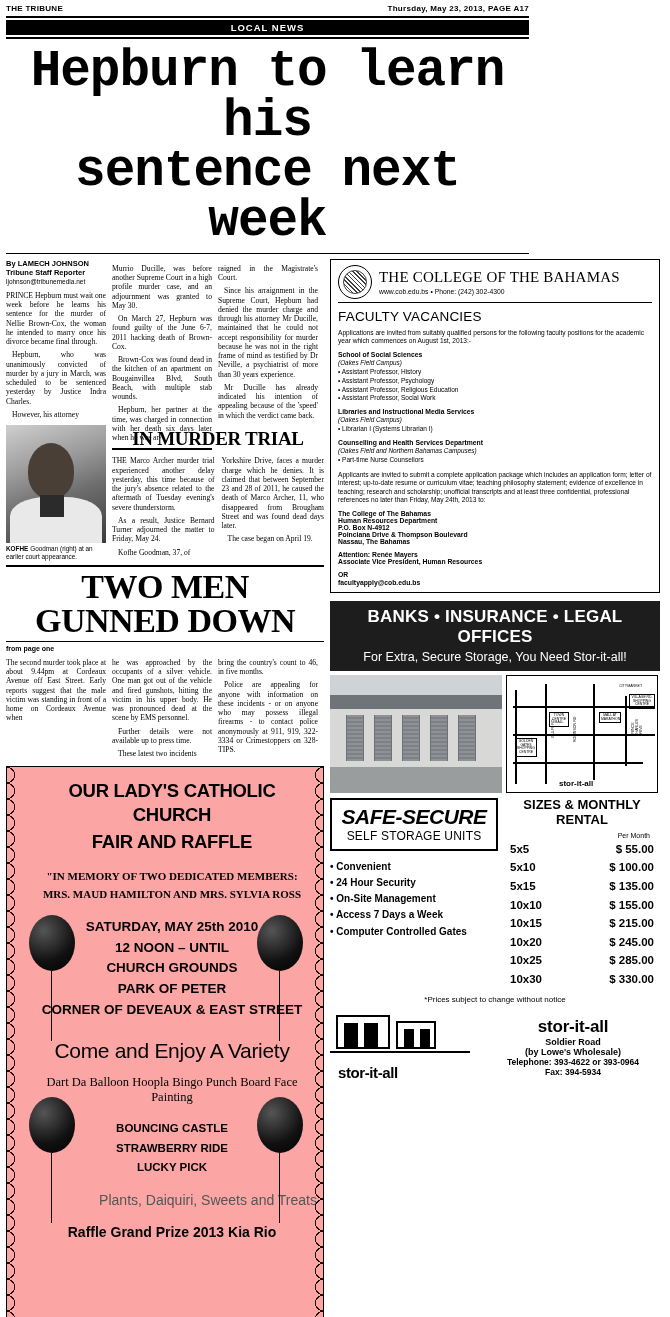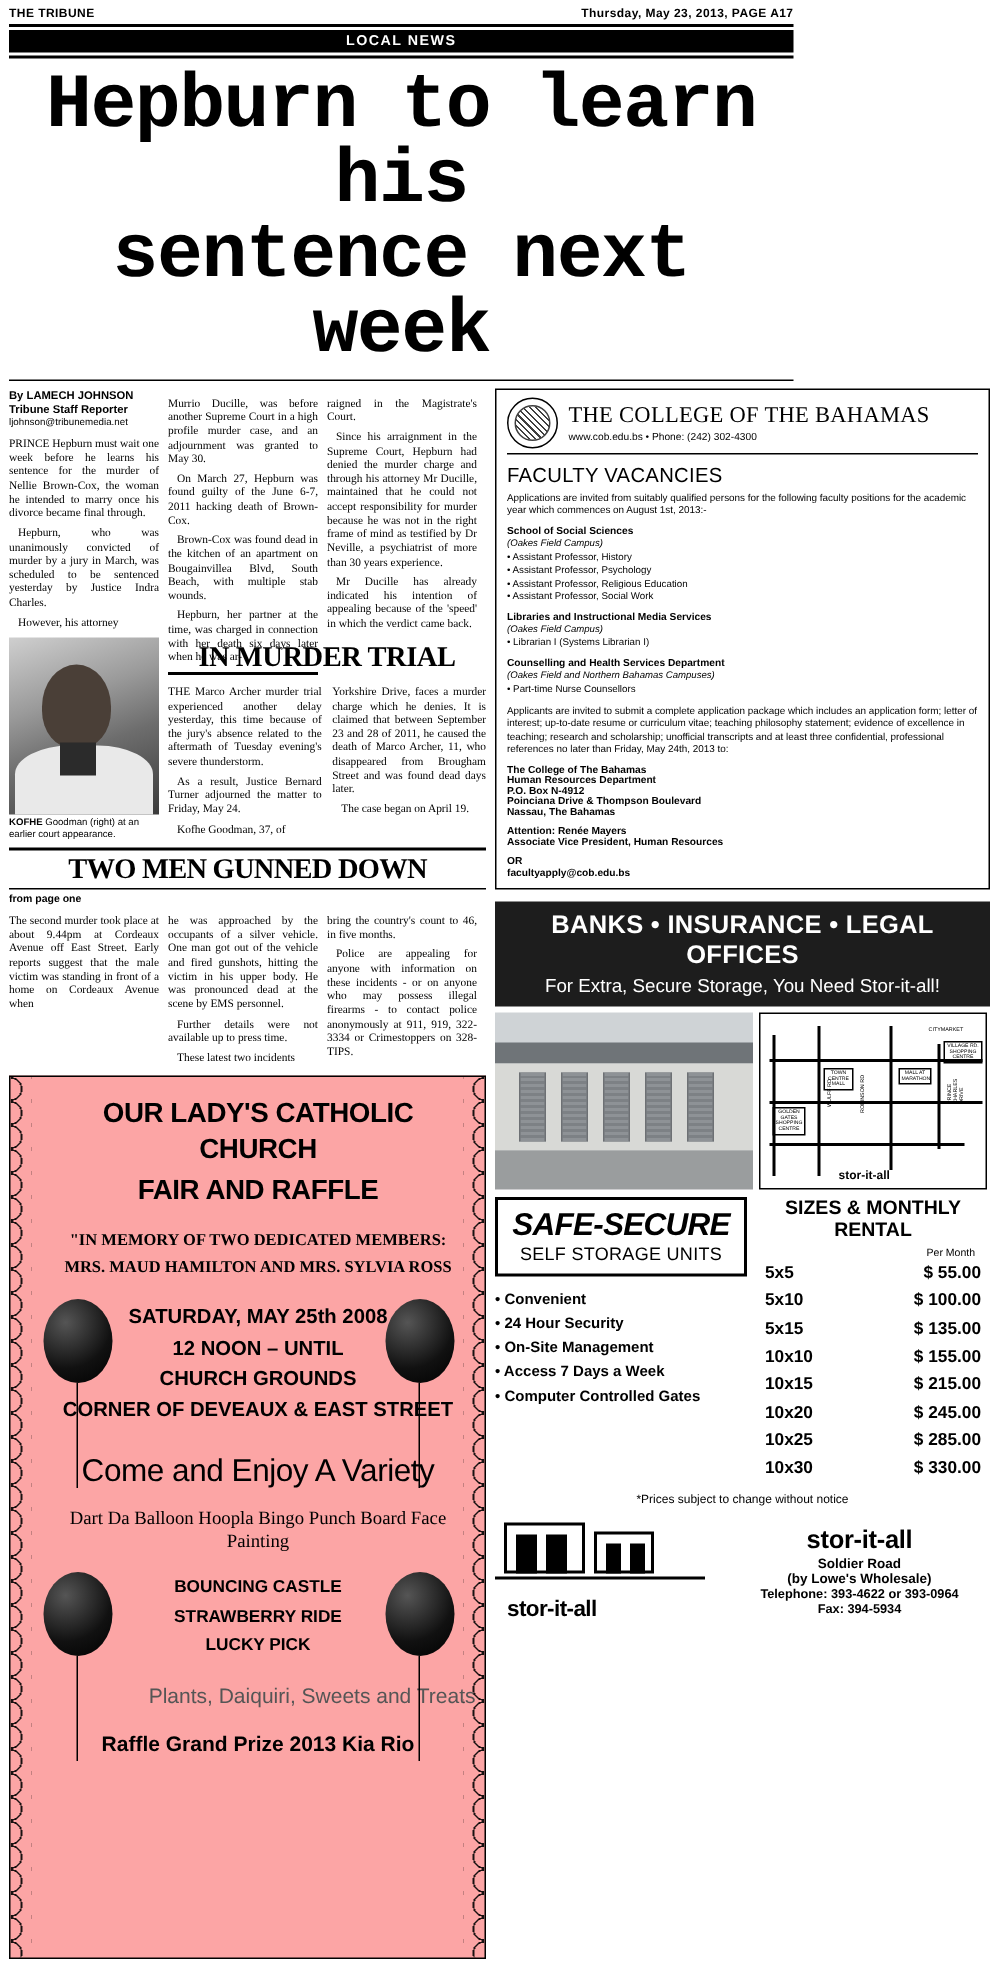--- a/index.html
+++ b/index.html
@@ -56,21 +56,21 @@
   .photo .collar { position:absolute; left:34px; top:70px; width:24px; height:22px;
       background:#2b2b2b; transform:rotate(0deg); }
   .cap { font-family:"Liberation Sans", sans-serif; font-size:6.4px; line-height:1.25; margin-top:2px; }
   .cap b { font-weight:bold; }
 
   
   .sub-rule { height:2px; background:#000; margin:6px 0 3px 0; }
   .subhead { font-family:"Liberation Serif", serif; font-weight:bold; text-align:center;
      font-size:19px; line-height:1.02; letter-spacing:-.3px; }
   .subhead2 { font-family:"Liberation Serif", serif; font-weight:bold; text-align:center;
-     font-size:19px; line-height:1.0; letter-spacing:-.5px; margin-top:2px;}
+     font-size:34px; line-height:1.0; letter-spacing:-.5px; margin-top:2px;}
   .fromone { font-family:"Liberation Sans", sans-serif; font-weight:bold; font-size:7px; margin-top:3px;}
   .thin-rule { height:1px; background:#000; margin:3px 0; }
 
   .cols2 { display:flex; gap:7px; }
   .col2 { width:103px; }
 
   
   .ad-box { border:1px solid #000; padding:5px 7px 6px 7px; }
   .cob-head { display:flex; align-items:center; gap:7px; border-bottom:1px solid #000; padding-bottom:3px;}
   .cob-seal { width:34px; height:34px; border-radius:50%; border:1.5px solid #000;
@@ -270,23 +270,24 @@
         <div class="balloon b3"></div>
         <div class="balloon b4"></div>
 
         <div class="fl-title">OUR LADY'S CATHOLIC CHURCH</div>
         <div class="fl-title">FAIR AND RAFFLE</div>
 
         <div class="fl-mem">"IN MEMORY OF TWO DEDICATED MEMBERS:</div>
         <div class="fl-mem" style="margin-top:2px;">MRS. MAUD HAMILTON AND MRS. SYLVIA ROSS</div>
 
         <div class="fl-when">
-          <div>SATURDAY, MAY 25th 2008</div>
+          <div>SATURDAY, MAY 25th 2010</div>
           <div>12 NOON – UNTIL</div>
           <div>CHURCH GROUNDS</div>
+          <div>PARK OF PETER</div>
           <div>CORNER OF DEVEAUX &amp; EAST STREET</div>
         </div>
 
         <div class="fl-variety">Come and Enjoy A Variety</div>
         <div class="fl-games">Dart  Da Balloon   Hoopla   Bingo  Punch Board  Face Painting</div>
 
         <div class="fl-rides">
           <div>BOUNCING CASTLE</div>
           <div>STRAWBERRY RIDE</div>
           <div>LUCKY PICK</div>

